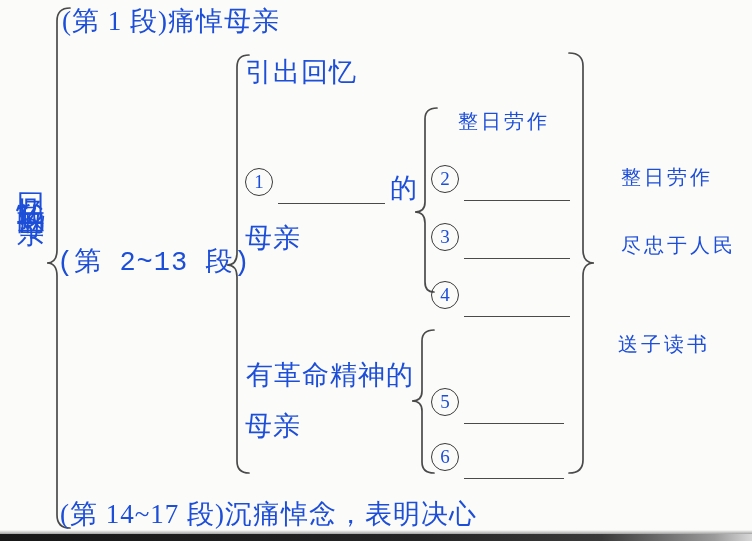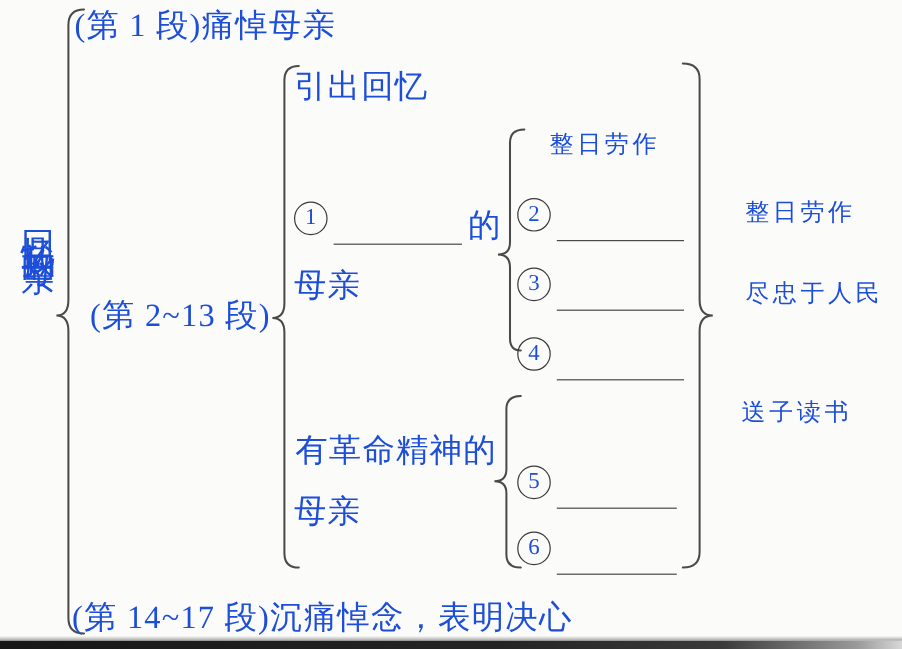--- a/index.html
+++ b/index.html
@@ -84,21 +84,21 @@
     <path d="M 70,8 Q 57,8 57,21 L 57,250 Q 57,263 47,263 Q 57,263 57,276 L 57,515 Q 57,528 70,528"></path>
     <path d="M 249,55 Q 237,55 237,67 L 237,253 Q 237,265 227,265 Q 237,265 237,277 L 237,461 Q 237,473 249,473"></path>
     <path d="M 437,108 Q 425,108 425,119 L 425,202 Q 425,212 415,212 Q 425,212 425,223 L 425,282 Q 425,292 434,292"></path>
     <path d="M 434,330 Q 422,330 422,341 L 422,391 Q 422,401 412,401 Q 422,401 422,411 L 422,462 Q 422,473 434,473"></path>
     <path d="M 569,53 Q 583,53 583,66 L 583,250 Q 583,263 594,263 Q 583,263 583,276 L 583,460 Q 583,473 569,473"></path>
   </svg>
 
   <div class="txt vert" style="left:14px;top:170px;">回忆我的母亲</div>
 
   <div class="txt" style="left:62px;top:6px;">(第 1 段)痛悼母亲</div>
-  <div class="txt" style="left:75px;top:248px;">(第 2~13 段)</div>
+  <div class="txt" style="left:57px;top:248px;font-family:Liberation Mono, monospace;">(第 2~13 段)</div>
   <div class="txt" style="left:60px;top:499px;font-family:Liberation Serif, serif;">(第 14~17 段)沉痛悼念，表明决心</div>
 
   <div class="txt" style="left:245px;top:57px;">引出回忆</div>
 
   <div class="blank-row" style="left:245px;top:168px;">
     <span class="circle-num">
         <span>1</span>
       </span>
     <span class="blank-line w107"></span>
     <span class="suffix">的</span>

